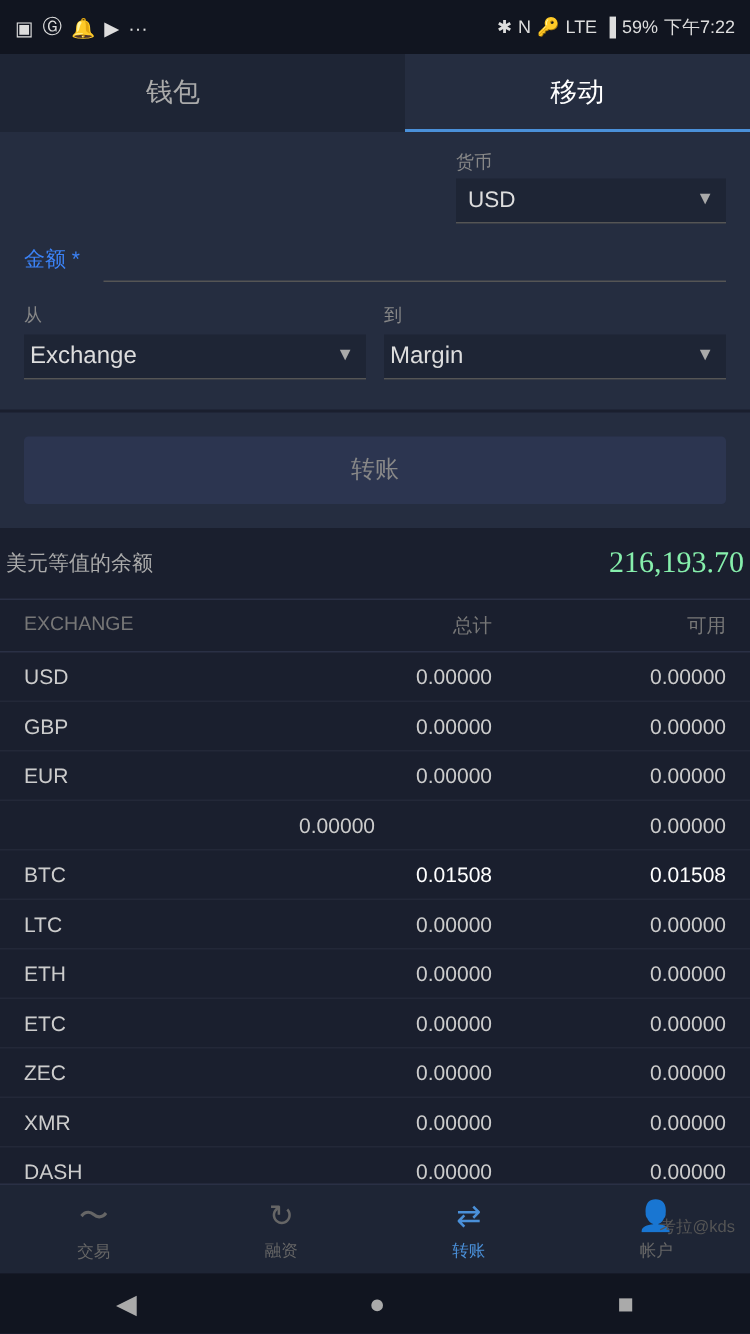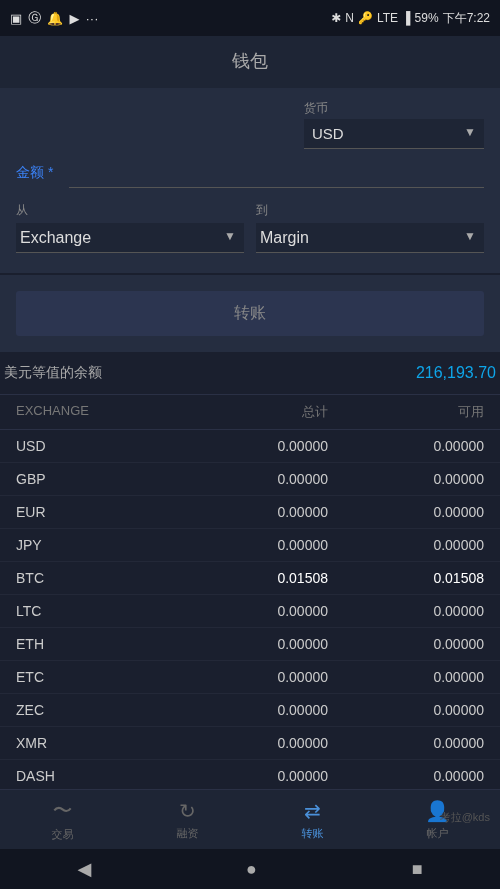--- a/index.html
+++ b/index.html
@@ -181,22 +181,23 @@
       display: flex;
       justify-content: space-between;
       align-items: center;
       border-bottom: 1px solid #2a3045;
     }
     .balance-label {
       font-size: 14px;
       color: #aaa;
     }
     .balance-value {
-      font-size: 16px;
-      color: #0ea5e9;
+      font-size: 20px;
+      color: #86efac;
+      font-family: Liberation Serif, serif;
     }
 
     
     .table-section {
       background: #1a1f2e;
       flex: 1;
     }
     .table-header {
       display: flex;
       padding: 8px 16px;
@@ -287,20 +288,23 @@
     <span>LTE</span>
     <span>▐</span>
     <span>59%</span>
     <span>下午7:22</span>
   </div>
 </div>
 
 <div class="top-tabs">
   <div class="top-tab">
     <span>钱包</span>
+  </div>
+  <div class="top-tab active">
+    <span>移动</span>
   </div>
 </div>
 
 <div class="form-area">
 
   <div class="currency-row">
     <div class="select-wrapper">
       <label>货币</label>
       <select>
         <option>USD</option>
@@ -369,21 +373,20 @@
           <div class="td-currency">GBP</div>
           <div class="td-total">0.00000</div>
           <div class="td-available">0.00000</div>
         </div>
         <div class="table-row">
           <div class="td-currency">EUR</div>
           <div class="td-total">0.00000</div>
           <div class="td-available">0.00000</div>
         </div>
         <div class="table-row">
-          <div class="td-currency">JPY</div>
           <div class="td-total">0.00000</div>
           <div class="td-available">0.00000</div>
         </div>
         <div class="table-row">
           <div class="td-currency">BTC</div>
           <div class="td-total td-highlight">0.01508</div>
           <div class="td-available td-highlight">0.01508</div>
         </div>
         <div class="table-row">
           <div class="td-currency">LTC</div>

